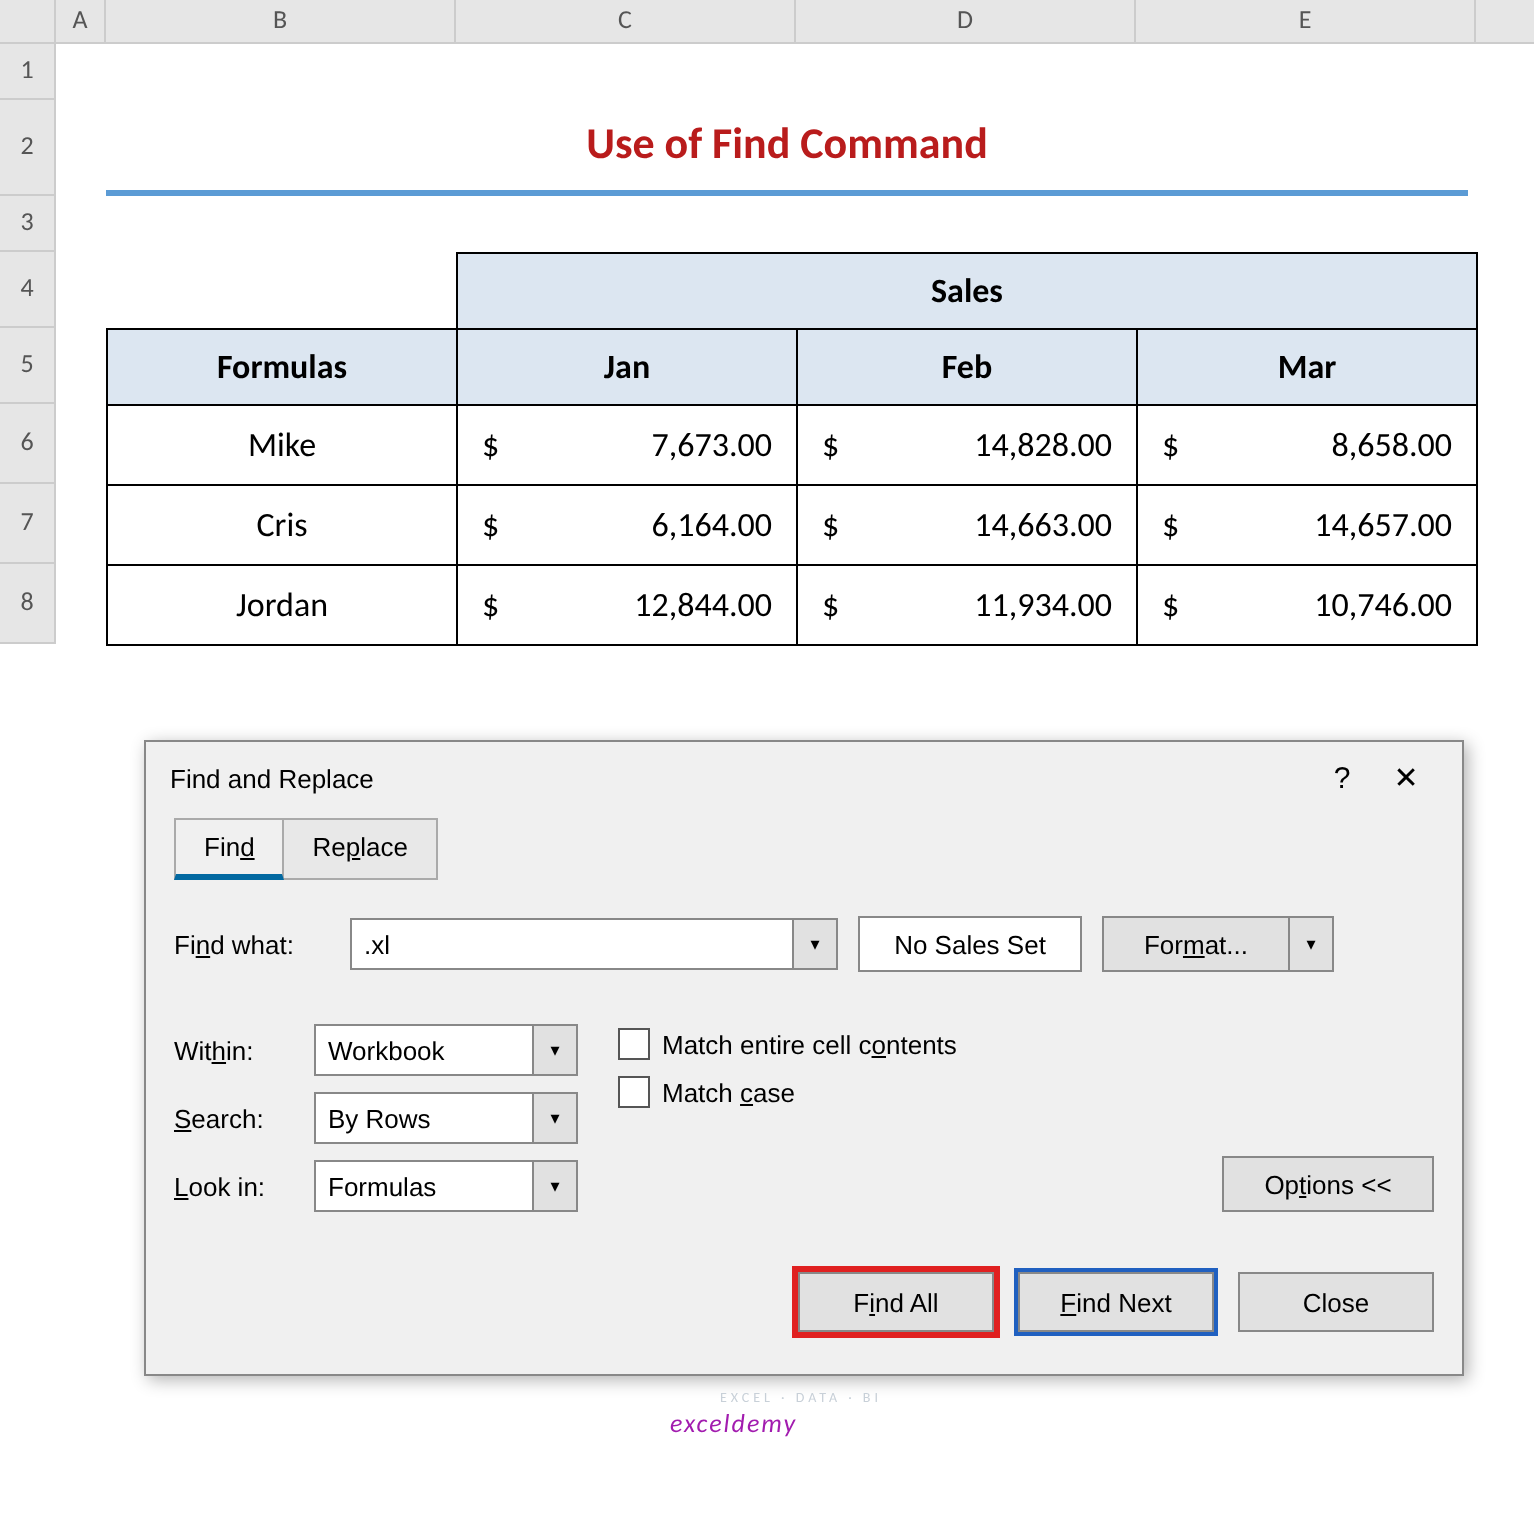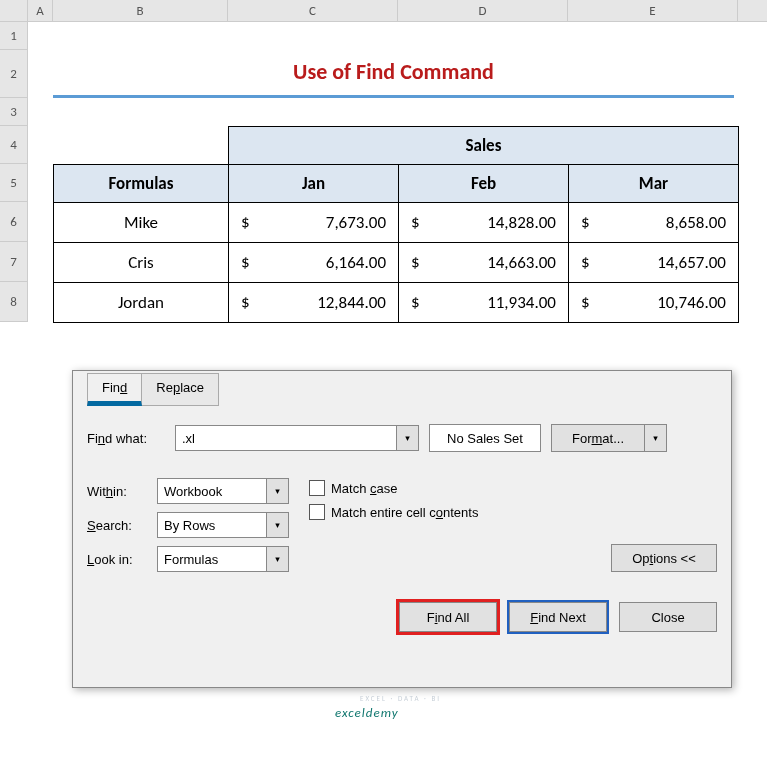--- a/index.html
+++ b/index.html
@@ -137,21 +137,21 @@
     }
     .tab {
       padding: 6px 14px;
       font-size: 13px;
       border: 1px solid #aaa;
       background: #f4f4f4;
       cursor: pointer;
       position: relative;
     }
     .tab.active {
-      border-bottom: 5px solid #0369a1;
+      border-bottom: 3px solid #0369a1;
       z-index: 2;
       background: #f0f0f0;
     }
     .tab.inactive {
       background: #e8e8e8;
       border-left: none;
     }
     
     .find-row {
       display: flex;
@@ -227,21 +227,21 @@
     }
     .action-btn { width: 98px; height: 30px; }
     .find-all-btn { outline: 3px solid #e02020; }
     .find-next-btn { outline: 2px solid #2060c0; }
     
     .watermark {
       position: absolute;
       left: 335px;
       top: 705px;
       font-size: 13px;
-      color: #0f766e;
+      color: #a21caf;
       font-style: italic;
       letter-spacing: 1px;
     }
     .watermark-sub {
       position: absolute;
       left: 360px;
       top: 694px;
       font-size: 7px;
       color: #c8d0d8;
       letter-spacing: 2px;
@@ -363,20 +363,25 @@
             <div class="money-cell">
               <span class="currency-sym">$</span>
               <span class="amount">10,746.00</span>
             </div>
           </td>
     </tr>
   </tbody>
     </table>
 
   <div class="dialog">
+    <div class="dlg-title">
+      <span class="dlg-title-text">Find and Replace</span>
+      <span class="dlg-help">?</span>
+      <span class="dlg-close">✕</span>
+    </div>
     <div class="dlg-body">
       <div class="tabs">
         <div class="tab active">Fin<span class="u">d</span></div>
         <div class="tab inactive">Re<span class="u">p</span>lace</div>
       </div>
 
       <div class="find-row">
         <div class="lbl-col">Fi<span class="u">n</span>d what:</div>
         <div style="display:flex;">
           <div class="combo-input find-input-w">.xl</div>
@@ -409,25 +414,25 @@
             <div class="opt-lbl"><span class="u">L</span>ook in:</div>
             <div style="display:flex;">
                 <div class="combo-input small-combo">Formulas</div>
                 <div class="dd-btn">▾</div>
               </div>
           </div>
         </div>
         <div class="right-opts">
           <div class="chk-row">
             <div class="chk-box"></div>
-            <span>Match <span class="u">c</span>ase</span>
+            <span>Match entire cell c<span class="u">o</span>ntents</span>
           </div>
           <div class="chk-row">
             <div class="chk-box"></div>
-            <span>Match entire cell c<span class="u">o</span>ntents</span>
+            <span>Match <span class="u">c</span>ase</span>
           </div>
         </div>
       </div>
 
       <div class="options-btn-row">
         <div class="btn options-btn">Op<span class="u">t</span>ions &lt;&lt;</div>
       </div>
 
       <div class="bottom-buttons">
         <div class="btn action-btn find-all-btn">F<span class="u">i</span>nd All</div>

